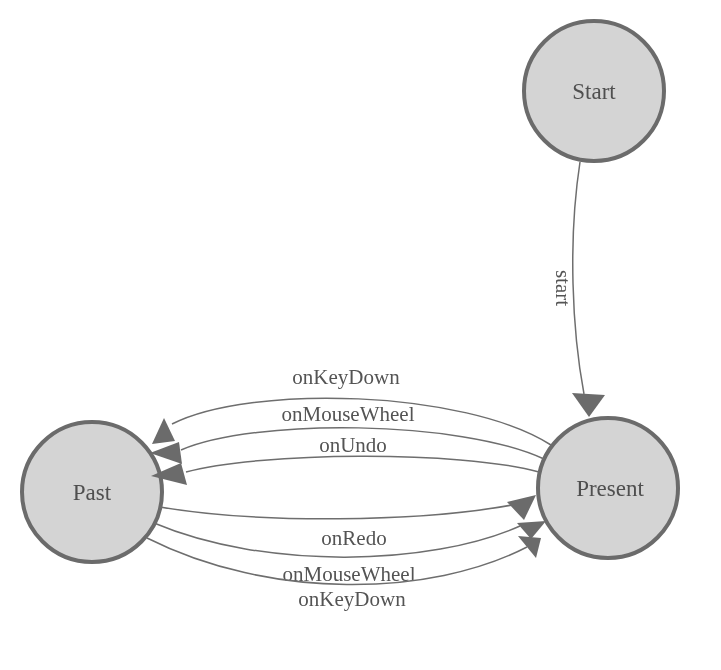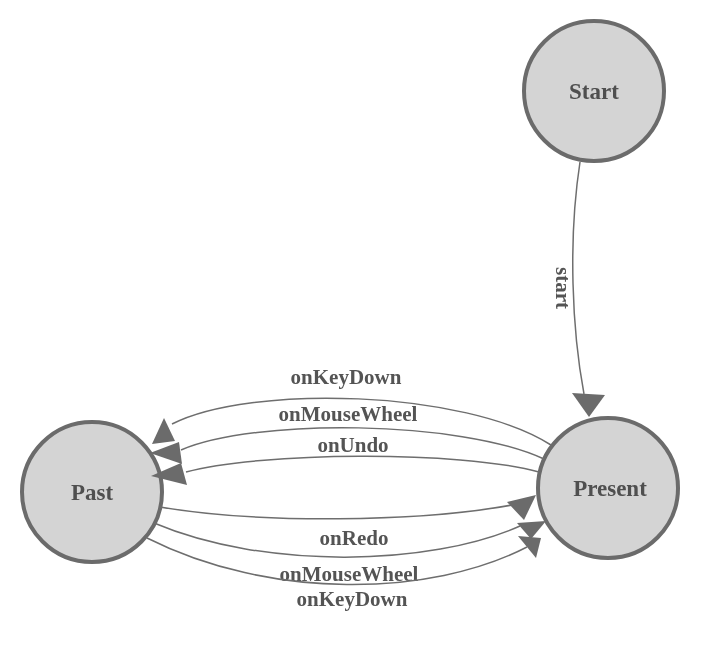--- a/index.html
+++ b/index.html
@@ -6,21 +6,20 @@
     margin: 0;
     padding: 0;
     background: #ffffff;
   }
   .canvas-wrap {
     position: relative;
     width: 721px;
     height: 670px;
     background: #ffffff;
     font-family: "Liberation Serif", "DejaVu Serif", serif;
-    font-weight: bold;
   }
   svg { display: block; }
   .edge-path {
     fill: none;
     stroke: #6e6e6e;
     stroke-width: 1.5;
   }
   .arrowhead {
     fill: #6b6b6b;
     stroke: none;

